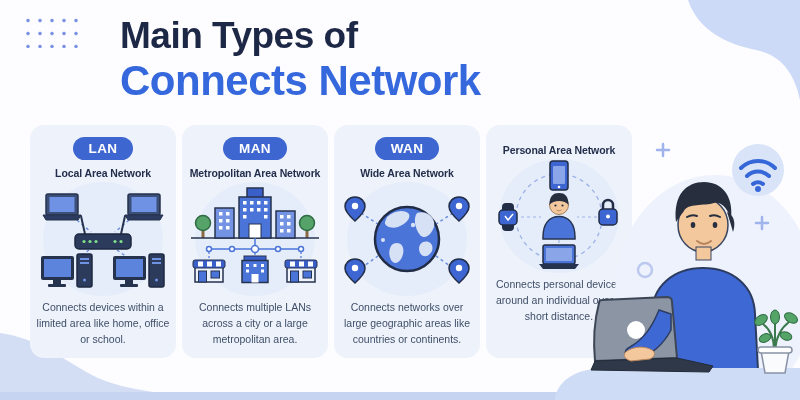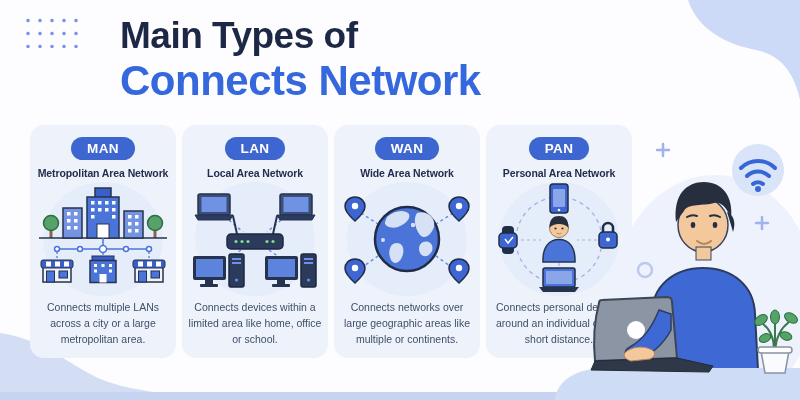--- a/index.html
+++ b/index.html
@@ -57,20 +57,75 @@
   </svg>
 
   <div class="bottom-strip"></div>
 
   <header class="title">
     <div class="t1">Main Types of</div>
     <div class="t2">Connects Network</div>
   </header>
 
   <main class="cards">
+
+    <section class="card">
+      <div class="badge">LAN</div>
+      <div class="subtitle">Local Area Network</div>
+      <div class="illus">
+        <svg width="140" height="118" viewBox="0 0 140 118">
+          <g stroke="#6b8ede" stroke-width="1.5" stroke-dasharray="3 3" fill="none">
+            <path d="M44,40 L58,52"></path>
+              <path d="M96,40 L82,52"></path>
+            <path d="M56,70 L42,80"></path>
+              <path d="M84,70 L98,80"></path>
+          </g>
+          <g transform="translate(10,14)">
+            <rect x="3" y="0" width="32" height="21" rx="2" fill="#3c4f78" stroke="#26334f" stroke-width="1.5"></rect>
+            <rect x="6.5" y="3" width="25" height="15" fill="#6f92e4"></rect>
+            <path d="M0,21 L38,21 L35,26 L3,26 Z" fill="#2c3c60" stroke="#26334f" stroke-width="1"></path>
+          </g>
+          <g transform="translate(92,14)">
+            <rect x="3" y="0" width="32" height="21" rx="2" fill="#3c4f78" stroke="#26334f" stroke-width="1.5"></rect>
+            <rect x="6.5" y="3" width="25" height="15" fill="#6f92e4"></rect>
+            <path d="M0,21 L38,21 L35,26 L3,26 Z" fill="#2c3c60" stroke="#26334f" stroke-width="1"></path>
+          </g>
+          <g transform="translate(42,42)">
+            <path d="M10,12 L6,-6 M46,12 L50,-6" stroke="#26334f" stroke-width="2" stroke-linecap="round"></path>
+            <rect x="0" y="12" width="56" height="15" rx="4" fill="#2c3a5c" stroke="#1d2940" stroke-width="1.5"></rect>
+            <circle cx="9" cy="19.5" r="1.6" fill="#7ee08a"></circle>
+              <circle cx="15" cy="19.5" r="1.6" fill="#7ee08a"></circle>
+            <circle cx="21" cy="19.5" r="1.6" fill="#7ee08a"></circle>
+              <circle cx="40" cy="19.5" r="1.6" fill="#7ee08a"></circle>
+            <circle cx="46" cy="19.5" r="1.6" fill="#7ee08a"></circle>
+          </g>
+          <g transform="translate(8,76)">
+            <rect x="0" y="0" width="33" height="24" rx="2" fill="#26334f"></rect>
+            <rect x="3" y="3" width="27" height="18" fill="#5d84dc"></rect>
+            <rect x="12" y="24" width="8" height="4" fill="#26334f"></rect>
+            <rect x="7" y="28" width="18" height="3" rx="1" fill="#26334f"></rect>
+            <rect x="36" y="-2" width="15" height="33" rx="2" fill="#2c3a5c" stroke="#1d2940" stroke-width="1.5"></rect>
+            <rect x="39" y="2" width="9" height="2" fill="#6f92e4"></rect>
+              <rect x="39" y="6" width="9" height="2" fill="#6f92e4"></rect>
+            <circle cx="43.5" cy="24" r="1.5" fill="#6f92e4"></circle>
+          </g>
+          <g transform="translate(80,76)">
+            <rect x="0" y="0" width="33" height="24" rx="2" fill="#26334f"></rect>
+            <rect x="3" y="3" width="27" height="18" fill="#5d84dc"></rect>
+            <rect x="12" y="24" width="8" height="4" fill="#26334f"></rect>
+            <rect x="7" y="28" width="18" height="3" rx="1" fill="#26334f"></rect>
+            <rect x="36" y="-2" width="15" height="33" rx="2" fill="#2c3a5c" stroke="#1d2940" stroke-width="1.5"></rect>
+            <rect x="39" y="2" width="9" height="2" fill="#6f92e4"></rect>
+              <rect x="39" y="6" width="9" height="2" fill="#6f92e4"></rect>
+            <circle cx="43.5" cy="24" r="1.5" fill="#6f92e4"></circle>
+          </g>
+        </svg>
+      </div>
+      <p class="desc">Connects devices within a limited area like home, office or school.</p>
+    </section>
 
     <section class="card">
       <div class="badge">MAN</div>
       <div class="subtitle">Metropolitan Area Network</div>
       <div class="illus">
         <svg width="140" height="118" viewBox="0 0 140 118">
           <g>
             <rect x="16.5" y="49" width="3" height="9" fill="#8a6844"></rect>
             <circle cx="18" cy="43" r="7.5" fill="#55a368" stroke="#2f6b42" stroke-width="1.5"></circle>
           </g>
@@ -155,75 +210,20 @@
               <rect x="23" y="1.5" width="5" height="5" fill="#fff"></rect>
             <rect x="5.5" y="11" width="8" height="11" fill="#4a74d8" stroke="#26334f" stroke-width="1"></rect>
             <rect x="18" y="11" width="8.5" height="7" fill="#4a74d8" stroke="#26334f" stroke-width="1"></rect>
           </g>
         </svg>
       </div>
       <p class="desc">Connects multiple LANs across a city or a large metropolitan area.</p>
     </section>
 
     <section class="card">
-      <div class="badge">LAN</div>
-      <div class="subtitle">Local Area Network</div>
-      <div class="illus">
-        <svg width="140" height="118" viewBox="0 0 140 118">
-          <g stroke="#6b8ede" stroke-width="1.5" stroke-dasharray="3 3" fill="none">
-            <path d="M44,40 L58,52"></path>
-              <path d="M96,40 L82,52"></path>
-            <path d="M56,70 L42,80"></path>
-              <path d="M84,70 L98,80"></path>
-          </g>
-          <g transform="translate(10,14)">
-            <rect x="3" y="0" width="32" height="21" rx="2" fill="#3c4f78" stroke="#26334f" stroke-width="1.5"></rect>
-            <rect x="6.5" y="3" width="25" height="15" fill="#6f92e4"></rect>
-            <path d="M0,21 L38,21 L35,26 L3,26 Z" fill="#2c3c60" stroke="#26334f" stroke-width="1"></path>
-          </g>
-          <g transform="translate(92,14)">
-            <rect x="3" y="0" width="32" height="21" rx="2" fill="#3c4f78" stroke="#26334f" stroke-width="1.5"></rect>
-            <rect x="6.5" y="3" width="25" height="15" fill="#6f92e4"></rect>
-            <path d="M0,21 L38,21 L35,26 L3,26 Z" fill="#2c3c60" stroke="#26334f" stroke-width="1"></path>
-          </g>
-          <g transform="translate(42,42)">
-            <path d="M10,12 L6,-6 M46,12 L50,-6" stroke="#26334f" stroke-width="2" stroke-linecap="round"></path>
-            <rect x="0" y="12" width="56" height="15" rx="4" fill="#2c3a5c" stroke="#1d2940" stroke-width="1.5"></rect>
-            <circle cx="9" cy="19.5" r="1.6" fill="#7ee08a"></circle>
-              <circle cx="15" cy="19.5" r="1.6" fill="#7ee08a"></circle>
-            <circle cx="21" cy="19.5" r="1.6" fill="#7ee08a"></circle>
-              <circle cx="40" cy="19.5" r="1.6" fill="#7ee08a"></circle>
-            <circle cx="46" cy="19.5" r="1.6" fill="#7ee08a"></circle>
-          </g>
-          <g transform="translate(8,76)">
-            <rect x="0" y="0" width="33" height="24" rx="2" fill="#26334f"></rect>
-            <rect x="3" y="3" width="27" height="18" fill="#5d84dc"></rect>
-            <rect x="12" y="24" width="8" height="4" fill="#26334f"></rect>
-            <rect x="7" y="28" width="18" height="3" rx="1" fill="#26334f"></rect>
-            <rect x="36" y="-2" width="15" height="33" rx="2" fill="#2c3a5c" stroke="#1d2940" stroke-width="1.5"></rect>
-            <rect x="39" y="2" width="9" height="2" fill="#6f92e4"></rect>
-              <rect x="39" y="6" width="9" height="2" fill="#6f92e4"></rect>
-            <circle cx="43.5" cy="24" r="1.5" fill="#6f92e4"></circle>
-          </g>
-          <g transform="translate(80,76)">
-            <rect x="0" y="0" width="33" height="24" rx="2" fill="#26334f"></rect>
-            <rect x="3" y="3" width="27" height="18" fill="#5d84dc"></rect>
-            <rect x="12" y="24" width="8" height="4" fill="#26334f"></rect>
-            <rect x="7" y="28" width="18" height="3" rx="1" fill="#26334f"></rect>
-            <rect x="36" y="-2" width="15" height="33" rx="2" fill="#2c3a5c" stroke="#1d2940" stroke-width="1.5"></rect>
-            <rect x="39" y="2" width="9" height="2" fill="#6f92e4"></rect>
-              <rect x="39" y="6" width="9" height="2" fill="#6f92e4"></rect>
-            <circle cx="43.5" cy="24" r="1.5" fill="#6f92e4"></circle>
-          </g>
-        </svg>
-      </div>
-      <p class="desc">Connects devices within a limited area like home, office or school.</p>
-    </section>
-
-    <section class="card">
       <div class="badge">WAN</div>
       <div class="subtitle">Wide Area Network</div>
       <div class="illus">
         <svg width="140" height="118" viewBox="0 0 140 118">
           <g stroke="#6b8ede" stroke-width="1.5" stroke-dasharray="3 3" fill="none">
             <path d="M24,33 L44,46"></path>
               <path d="M116,33 L96,46"></path>
             <path d="M24,88 L44,74"></path>
               <path d="M116,88 L96,74"></path>
           </g>
@@ -249,25 +249,24 @@
           <g transform="translate(18,90)">
             <path d="M0,-11 C-6,-11 -10,-6.5 -10,-1.5 C-10,4 0,13 0,13 C0,13 10,4 10,-1.5 C10,-6.5 6,-11 0,-11 Z" fill="#3e66d2" stroke="#212d47" stroke-width="1.5"></path>
             <circle cx="0" cy="-2" r="3.2" fill="#fff"></circle>
           </g>
           <g transform="translate(122,90)">
             <path d="M0,-11 C-6,-11 -10,-6.5 -10,-1.5 C-10,4 0,13 0,13 C0,13 10,4 10,-1.5 C10,-6.5 6,-11 0,-11 Z" fill="#3e66d2" stroke="#212d47" stroke-width="1.5"></path>
             <circle cx="0" cy="-2" r="3.2" fill="#fff"></circle>
           </g>
         </svg>
       </div>
-      <p class="desc">Connects networks over large geographic areas like multiple or continents.</p>
+      <p class="desc">Connects networks over large geographic areas like countries or continents.</p>
     </section>
 
     <section class="card">
-      <div class="badge">PAN</div>
       <div class="subtitle">Personal Area Network</div>
       <div class="illus">
         <svg width="140" height="118" viewBox="0 0 140 118">
           <circle cx="70" cy="60" r="43" fill="none" stroke="#9db2e8" stroke-width="1.3" stroke-dasharray="4 4"></circle>
           <g stroke="#9db2e8" stroke-width="1.2" stroke-dasharray="3 3">
             <path d="M32,60 H52"></path>
               <path d="M108,60 H88"></path>
               <path d="M70,83 V87"></path>
           </g>
           <g transform="translate(61,4)">

